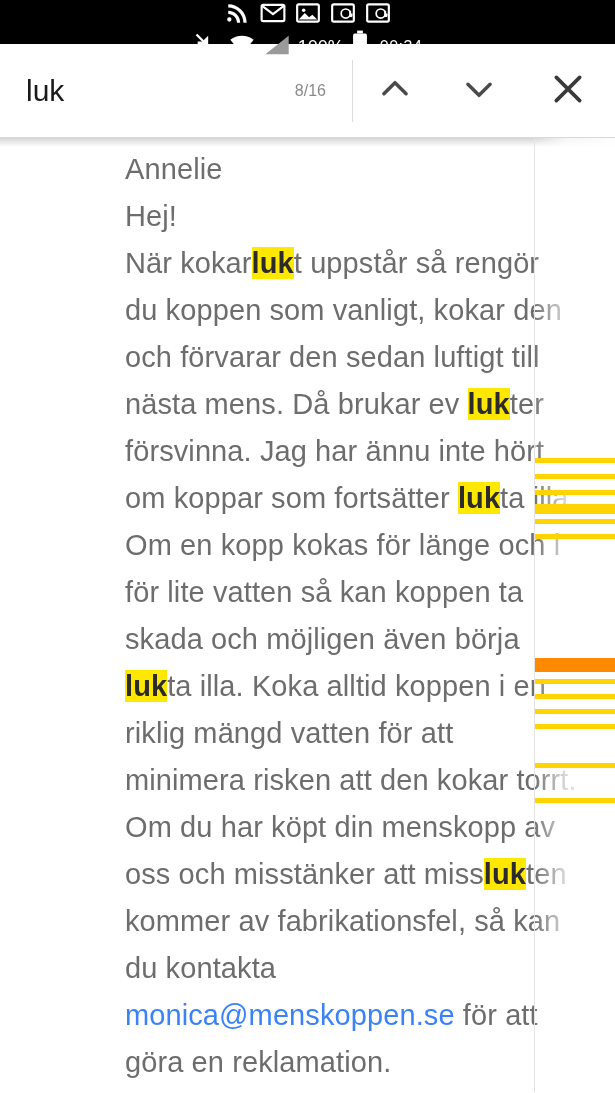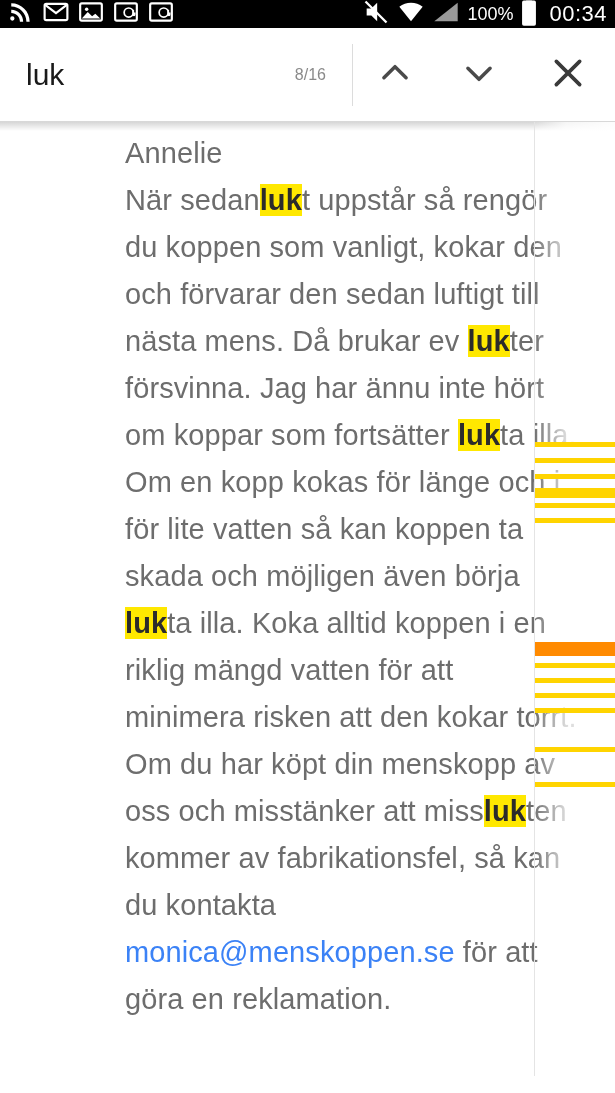--- a/index.html
+++ b/index.html
@@ -6,41 +6,42 @@
   html, body {
     width: 615px;
     height: 1093px;
     background: #ffffff;
     font-family: "Liberation Sans", sans-serif;
     overflow: hidden;
   }
 
   
   .statusbar {
-    height: 28px;
+    height: 44px;
     background: #000000;
     display: flex;
     align-items: center;
     padding: 0 8px;
     color: #ffffff;
+    flex-direction: column;
   }
   .status-left {
     display: flex;
     align-items: center;
     gap: 9px;
     flex: 1;
   }
   .status-right {
     display: flex;
     align-items: center;
     gap: 7px;
   }
   .sicon { display: block; }
   .status-clock {
-    font-size: 22px;
+    font-size: 16px;
     color: #ffffff;
     letter-spacing: 0.5px;
     margin-left: 4px;
   }
   .status-batt-text {
     font-size: 18px;
     color: #ffffff;
   }
 
   
@@ -251,21 +252,22 @@
         </svg>
     </span>
   </button>
 </div>
 
 <div class="content-area">
   <div class="shadow-strip"></div>
 
   <div class="page-text" id="page-text">
       <p><span>Annelie</span></p>
-      <p><span>När sedan</span><span class="hl">luk</span><span>t uppstår så rengör du koppen som vanligt, kokar den och förvarar den sedan luftigt till nästa mens. Då brukar ev </span><span class="hl">luk</span><span>ter försvinna. Jag har ännu inte hört om koppar som fortsätter </span><span class="hl">luk</span><span>ta illa.</span></p>
+      <p><span>Hej!</span></p>
+      <p><span>När kokar</span><span class="hl">luk</span><span>t uppstår så rengör du koppen som vanligt, kokar den och förvarar den sedan luftigt till nästa mens. Då brukar ev </span><span class="hl">luk</span><span>ter försvinna. Jag har ännu inte hört om koppar som fortsätter </span><span class="hl">luk</span><span>ta illa.</span></p>
       <p><span>Om en kopp kokas för länge och i för lite vatten så kan koppen ta skada och möjligen även börja </span><span class="hl">luk</span><span>ta illa. Koka alltid koppen i en riklig mängd vatten för att minimera risken att den kokar torrt.</span></p>
       <p><span>Om du har köpt din menskopp av oss och misstänker att miss</span><span class="hl">luk</span><span>ten kommer av fabrikationsfel, så kan du kontakta </span><span class="email">monica@menskoppen.se</span><span> för att göra en reklamation.</span></p>
       <p></p>
     </div>
 
   <div class="right-fade"></div>
 
   <div class="scroll-divider"></div>
   <div class="scroll-track" id="scroll-track">
       <div class="scroll-line" style="top: 320px; height: 5px;"></div>

